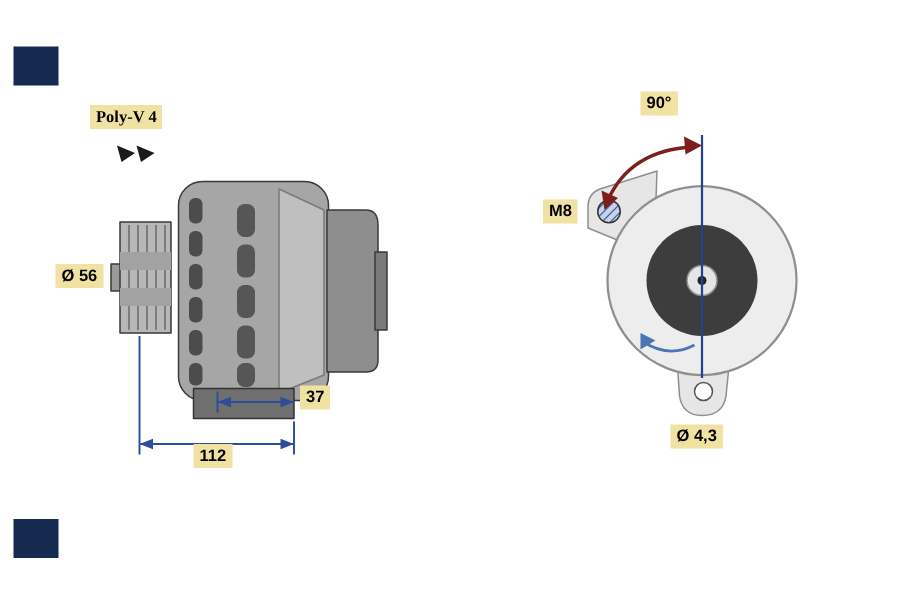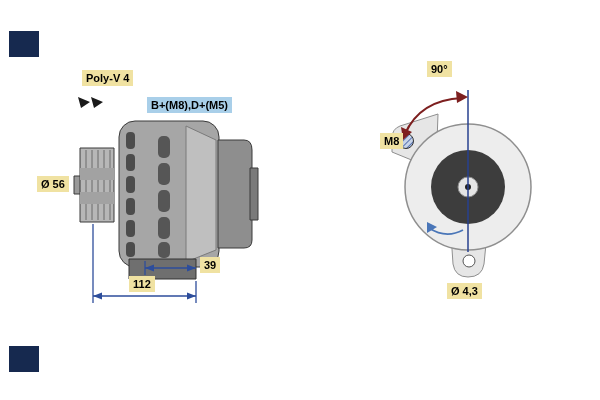--- a/index.html
+++ b/index.html
@@ -106,22 +106,21 @@
 
       <path d="M462,98 Q420,100 405,134" fill="none" stroke="#7d1f1f" stroke-width="2.2"></path>
       <polygon points="468,97 456,91 457,103" fill="#7d1f1f"></polygon>
       <polygon points="403,140 401,127 412,132" fill="#7d1f1f"></polygon>
 
       <path d="M463,230 Q446,239 429,228" fill="none" stroke="#4a76b8" stroke-width="1.8"></path>
       <polygon points="427,233 427,222 437,227" fill="#4a76b8"></polygon>
     </g>
   </svg>
 
-  <div class="label label-yellow" style="left:82px;  top:70px;">Poly-V 4</div>
-  <div class="label label-blue" style="left:147px; top:97px;">B+(M8),D+(M5)</div>
+  <div class="label label-yellow" style="left:60px;  top:70px;font-family:Liberation Serif, serif;">Poly-V 4</div>
   <div class="label label-yellow" style="left:37px;  top:176px;">Ø 56</div>
-  <div class="label label-yellow" style="left:200px; top:257px;">39</div>
-  <div class="label label-yellow" style="left:129px; top:276px;text-align:right;">112</div>
+  <div class="label label-yellow" style="left:200px; top:257px;">37</div>
+  <div class="label label-yellow" style="left:129px; top:296px;text-align:right;">112</div>
   <div class="label label-yellow" style="left:427px; top:61px;">90°</div>
-  <div class="label label-yellow" style="left:380px; top:133px;">M8</div>
+  <div class="label label-yellow" style="left:362px; top:133px;">M8</div>
   <div class="label label-yellow" style="left:447px; top:283px;">Ø 4,3</div>
 
 </div>
 
 </body></html>

